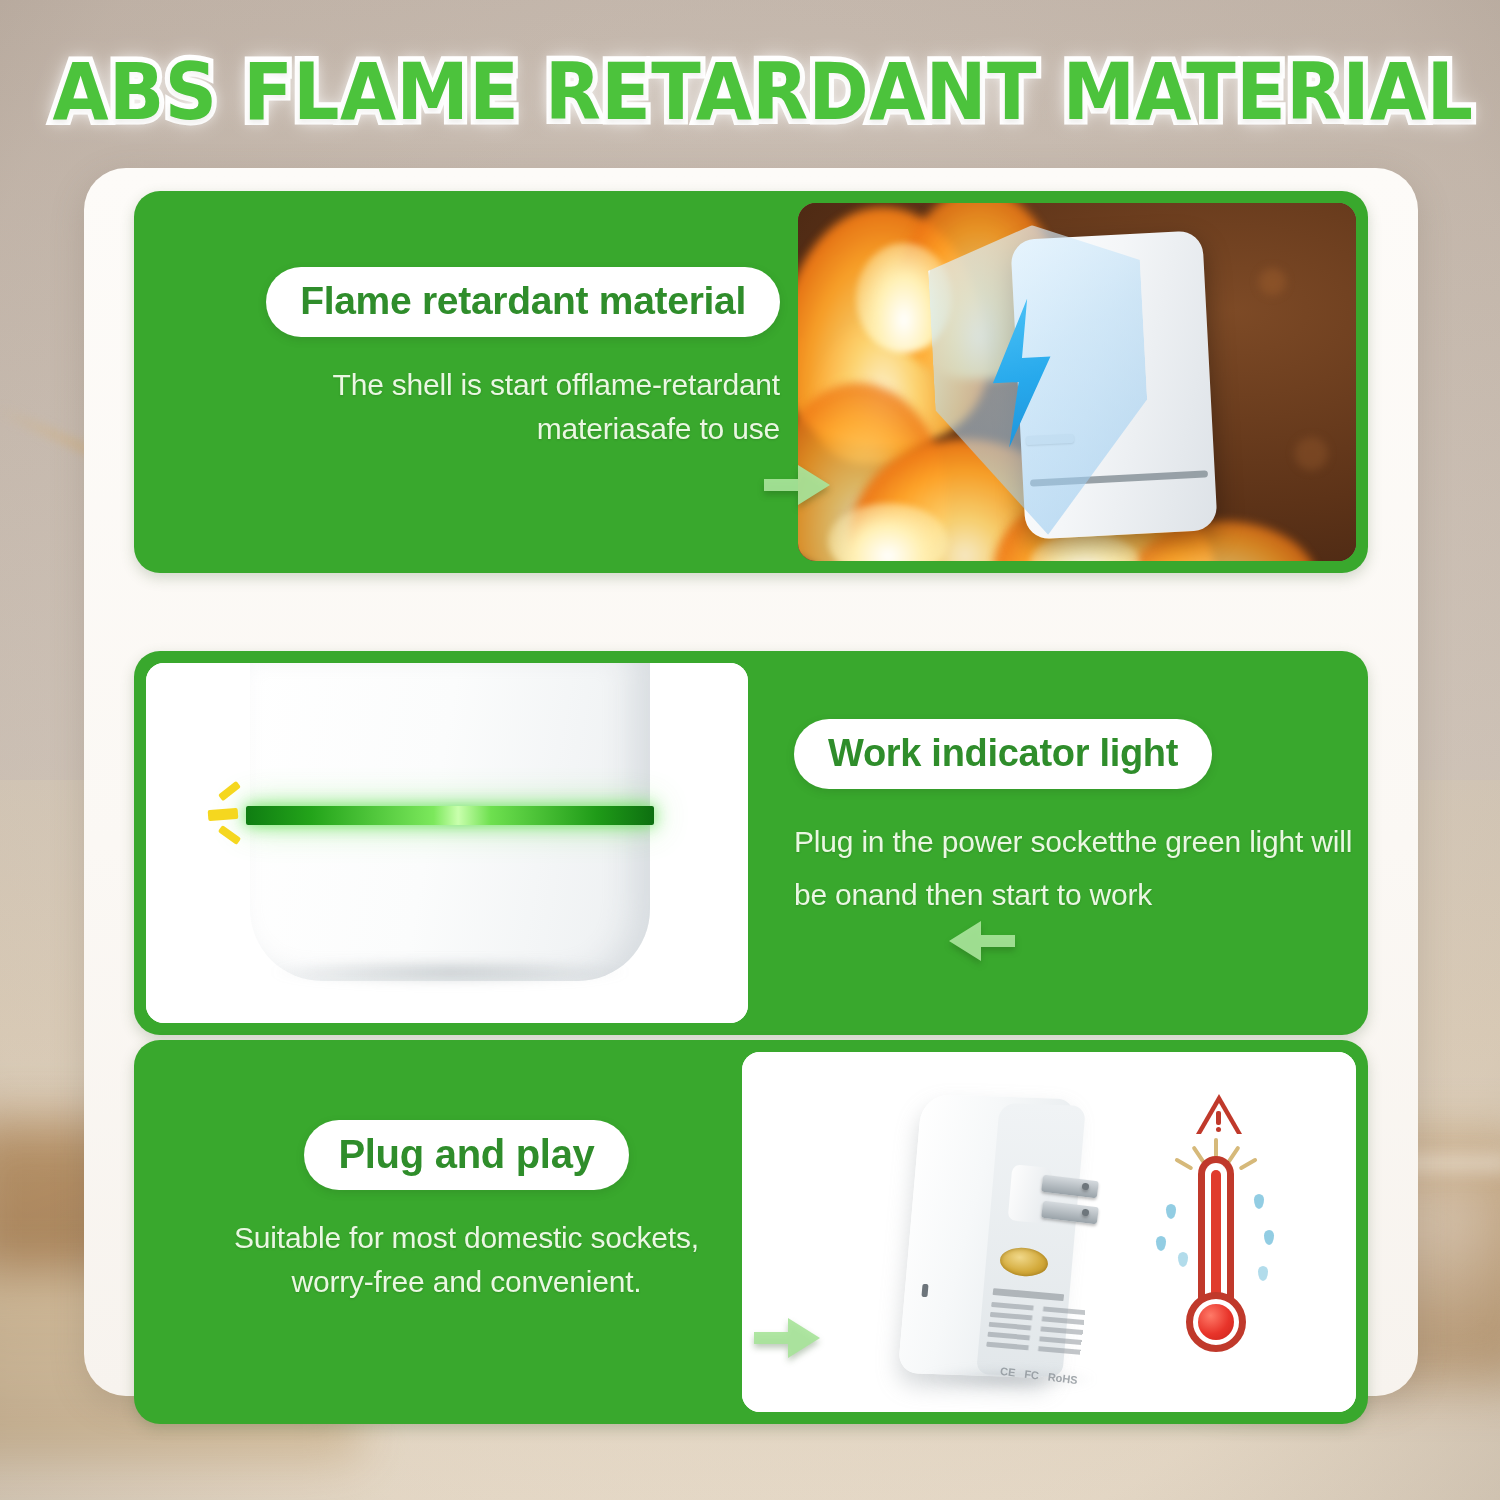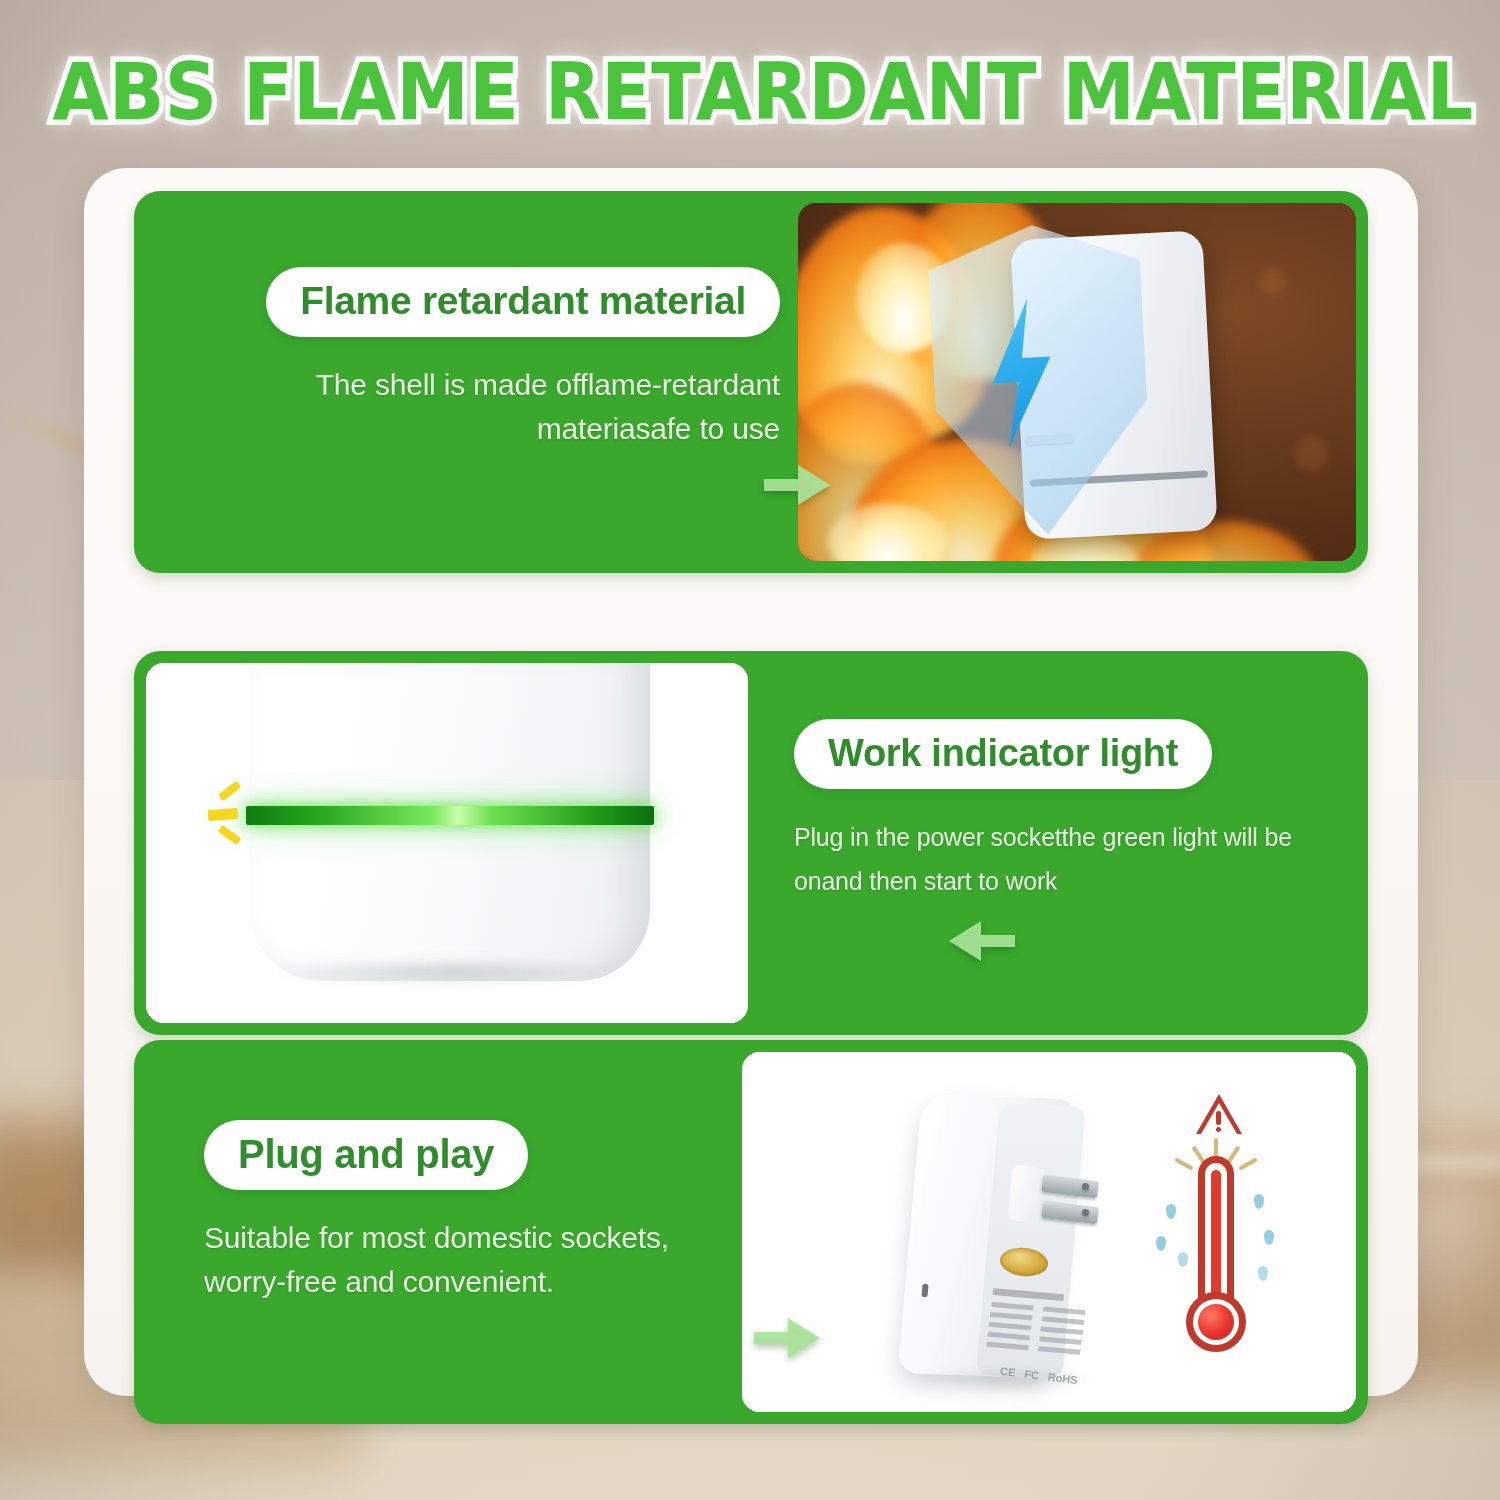--- a/index.html
+++ b/index.html
@@ -110,21 +110,21 @@
     overflow: hidden;
   }
   .photo-1 { left: 664px; top: 12px; width: 558px; height: 358px; }
   .photo-2 { left: 12px;  top: 12px; width: 602px; height: 360px; }
   .photo-3 { left: 608px; top: 12px; width: 614px; height: 360px; }
 
   
   .txt { position: absolute; }
   .txt-1 { left: 76px;  top: 76px;  width: 570px; text-align: right; }
   .txt-2 { left: 660px; top: 68px;  width: 560px; text-align: left;  }
-  .txt-3 { left: 70px;  top: 80px;  width: 525px; text-align: left; }
+  .txt-3 { left: 70px;  top: 80px;  width: 525px; text-align: center; }
 
   .pill {
     display: inline-block;
     background: #ffffff;
     border-radius: 999px;
     padding: 11px 34px 13px;
     color: #2f8d2b;
     font-weight: 700;
     font-size: 39px;
     line-height: 46px;
@@ -136,21 +136,21 @@
   .pill-3 { font-size: 40px; }
 
   .body {
     margin-top: 26px;
     color: #eaf7e2;
     font-size: 30px;
     line-height: 44px;
     letter-spacing: -0.2px;
     text-shadow: 0 1px 2px rgba(30,80,20,.25);
   }
-  .body-2 { font-size: 25px; line-height: 44px; }
+  .body-2 { font-size: 30px; line-height: 53px; }
 
   
   .arrow {
     position: absolute;
     width: 66px; height: 44px;
     filter: drop-shadow(0 4px 3px rgba(25,70,18,.30));
   }
   .arrow-1 { left: 630px; top: 272px; }
   .arrow-2 { left: 815px; top: 268px; transform: scaleX(-1); }
   .arrow-3 { left: 620px; top: 276px; }
@@ -429,21 +429,21 @@
           <div class="plug-slot"></div>
           <div class="plug-seam"></div>
           <div class="shield"></div>
           <div class="shield-edge"></div>
           <div class="bolt"></div>
         </div>
       </div>
 
       <div class="txt txt-1">
         <div class="pill">Flame retardant material</div>
-        <div class="body">The shell is made offlame-retardant materiasafe to use</div>
+        <div class="body">The shell is start offlame-retardant materiasafe to use</div>
       </div>
 
       <svg class="arrow arrow-1" viewBox="0 0 66 44">
         <polygon points="0,16 34,16 34,2 66,22 34,42 34,28 0,28" fill="#a8e49a" fill-opacity="0.92"></polygon>
       </svg>
     </div>
 
     <div class="card card-2">
 
       <div class="photo photo-2">

